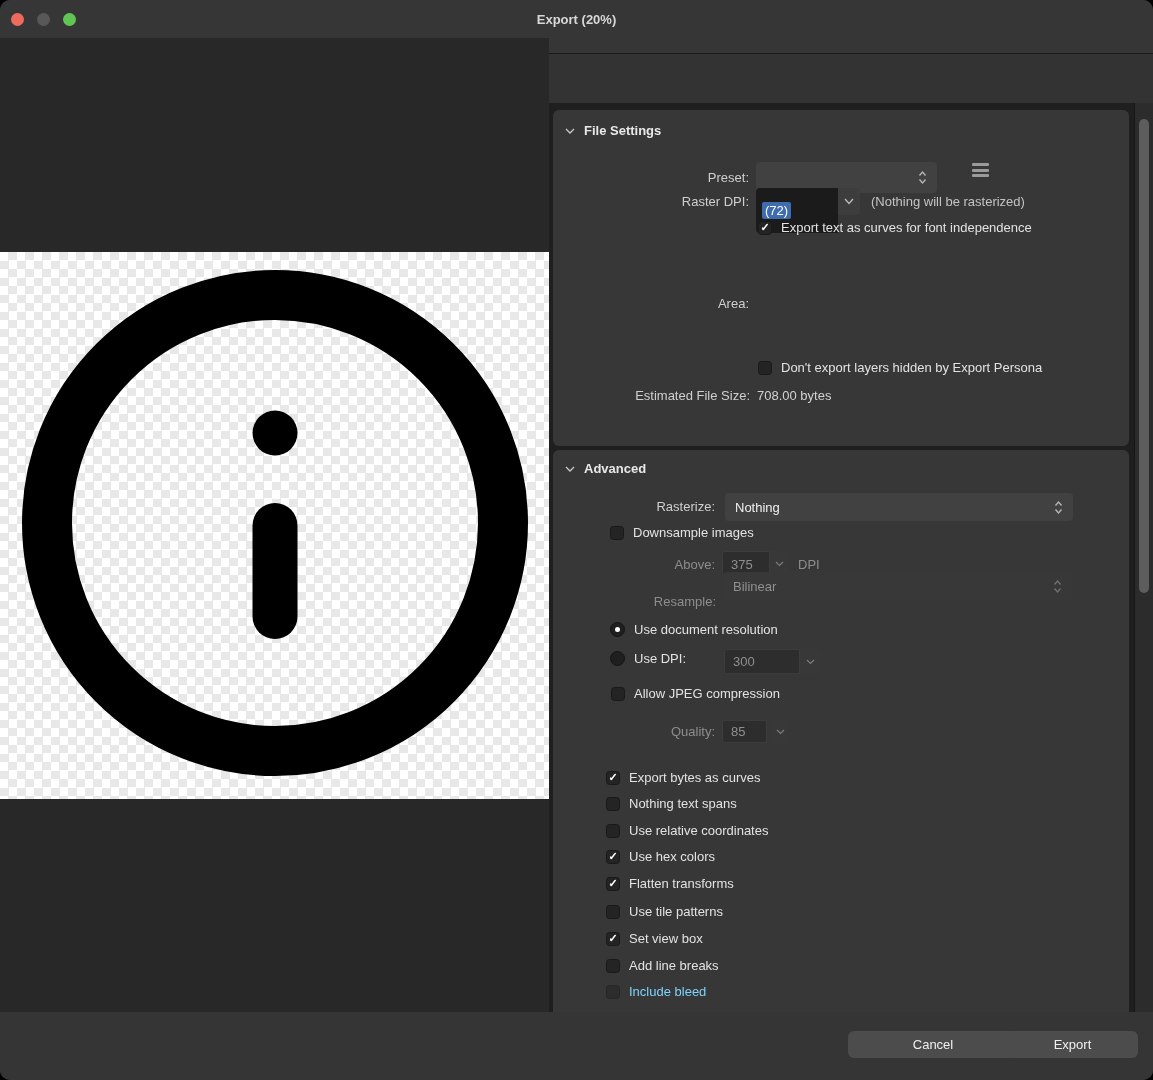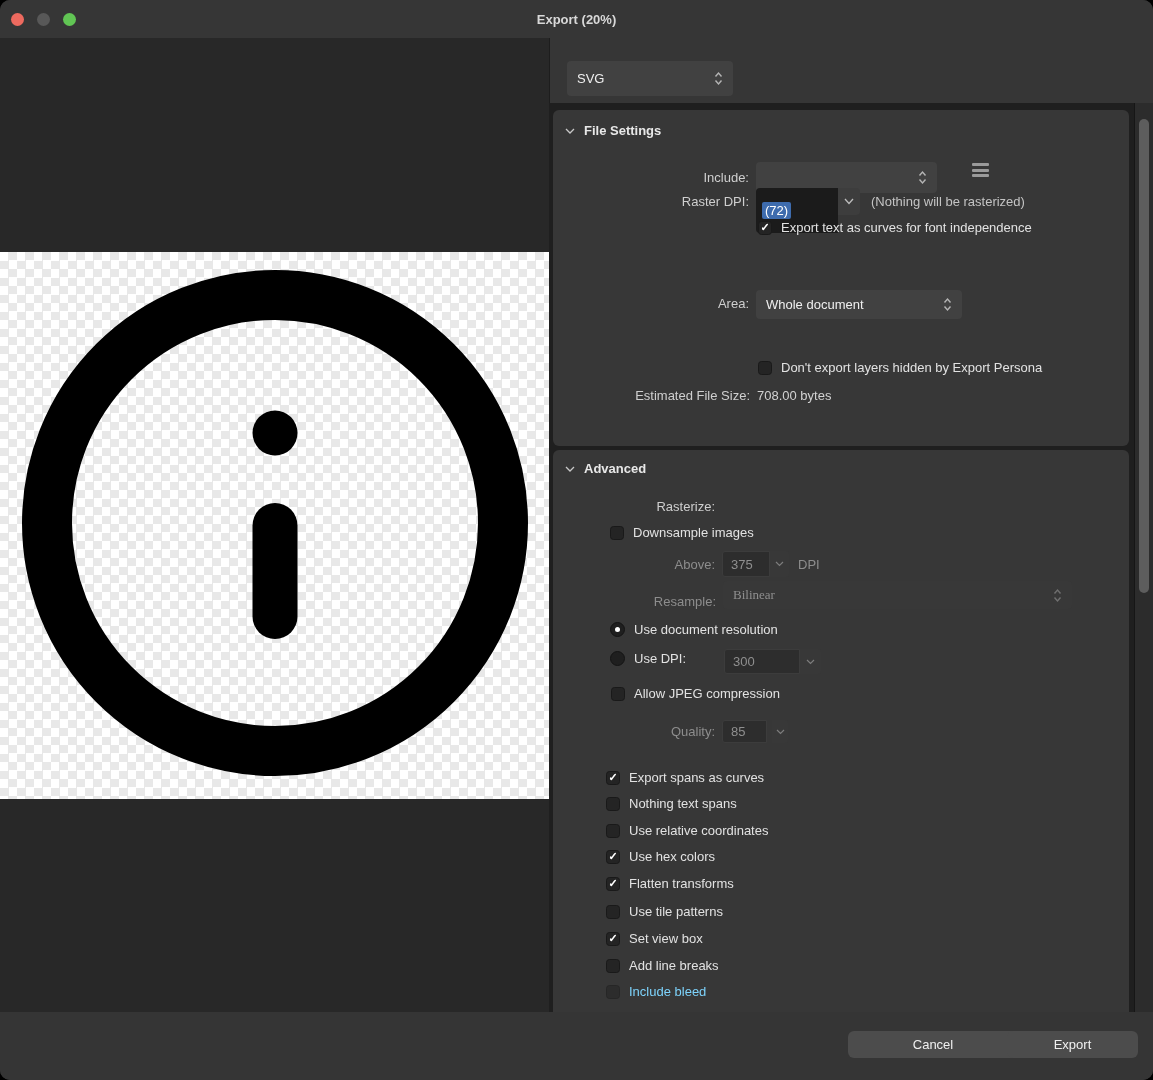--- a/index.html
+++ b/index.html
@@ -91,41 +91,32 @@
   <div class="preview">
     <div class="checker">
       <svg width="549" height="547" viewBox="0 0 549 547">
         <circle cx="275" cy="271" r="228" fill="none" stroke="#000000" stroke-width="50"></circle>
         <circle cx="275" cy="181" r="22.5" fill="#000000"></circle>
         <rect x="252.5" y="251" width="45" height="136" rx="22.5" fill="#000000"></rect>
       </svg>
     </div>
   </div>
 
-  <div class="panel-top">
-    <div class="dd" style="left:17px;top:23px;width:166px;height:35px;">
-      <span class="dd-val">SVG</span>
-      <svg width="9" height="15" viewBox="0 0 9 15">
-        <path d="M1.5 5.5 L4.5 2 L7.5 5.5" fill="none" stroke="#b5b5b5" stroke-width="1.4"></path>
-        <path d="M1.5 9.5 L4.5 13 L7.5 9.5" fill="none" stroke="#b5b5b5" stroke-width="1.4"></path>
-      </svg>
-    </div>
-  </div>
 
   <div class="scroll">
 
     <div class="card fs">
       <div class="sec-head" style="left:12px;top:13px;">
         <svg width="10" height="6" viewBox="0 0 10 6">
           <path d="M1 1 L5 5 L9 1" fill="none" stroke="#c8c8c8" stroke-width="1.3"></path>
         </svg>
         <span>File Settings</span>
       </div>
 
-      <div class="lab" style="left:0;top:60px;width:196px;">Include:</div>
+      <div class="lab" style="left:0;top:60px;width:196px;">Preset:</div>
       <div class="dd" style="left:203px;top:52px;width:181px;height:31px;">
         <span class="dd-val"></span>
         <svg width="9" height="15" viewBox="0 0 9 15">
           <path d="M1.5 5.5 L4.5 2 L7.5 5.5" fill="none" stroke="#b5b5b5" stroke-width="1.4"></path>
           <path d="M1.5 9.5 L4.5 13 L7.5 9.5" fill="none" stroke="#b5b5b5" stroke-width="1.4"></path>
         </svg>
       </div>
       <div class="burger" style="left:419px;top:53px;">
         <div></div>
           <div></div>
@@ -144,65 +135,65 @@
       <div class="note" style="left:318px;top:84px;">(Nothing will be rasterized)</div>
 
       <div class="opt on" style="left:205px;top:110px;">
         <span class="cb">
             <span class="mark">✓</span>
           </span>
         <span class="opt-label">Export text as curves for font independence</span>
       </div>
 
       <div class="lab" style="left:0;top:186px;width:196px;">Area:</div>
-      <div class="dd" style="left:203px;top:180px;width:206px;height:29px;">
-        <span class="dd-val">Whole document</span>
-        <svg width="9" height="15" viewBox="0 0 9 15">
-          <path d="M1.5 5.5 L4.5 2 L7.5 5.5" fill="none" stroke="#b5b5b5" stroke-width="1.4"></path>
-          <path d="M1.5 9.5 L4.5 13 L7.5 9.5" fill="none" stroke="#b5b5b5" stroke-width="1.4"></path>
-        </svg>
-      </div>
 
       <div class="opt" style="left:205px;top:250px;">
         <span class="cb"></span>
         <span class="opt-label">Don't export layers hidden by Export Persona</span>
       </div>
 
       <div class="lab" style="left:0;top:278px;width:197px;">Estimated File Size:</div>
       <div class="val-text" style="left:204px;top:278px;">708.00 bytes</div>
     </div>
 
     <div class="card adv">
       <div class="sec-head" style="left:12px;top:11px;text-align:right;">
         <svg width="10" height="6" viewBox="0 0 10 6">
           <path d="M1 1 L5 5 L9 1" fill="none" stroke="#c8c8c8" stroke-width="1.3"></path>
         </svg>
         <span>Advanced</span>
       </div>
 
       <div class="lab" style="left:0;top:49px;width:162px;">Rasterize:</div>
+      <div class="dd" style="left:172px;top:43px;width:348px;height:28px;">
+        <span class="dd-val">Nothing</span>
+        <svg width="9" height="15" viewBox="0 0 9 15">
+          <path d="M1.5 5.5 L4.5 2 L7.5 5.5" fill="none" stroke="#b5b5b5" stroke-width="1.4"></path>
+          <path d="M1.5 9.5 L4.5 13 L7.5 9.5" fill="none" stroke="#b5b5b5" stroke-width="1.4"></path>
+        </svg>
+      </div>
 
       <div class="opt" style="left:57px;top:75px;">
         <span class="cb"></span>
         <span class="opt-label">Downsample images</span>
       </div>
 
       <div class="lab dim" style="left:0;top:107px;width:162px;">Above:</div>
       <div class="valbox" style="left:169px;top:101px;width:48px;height:26px;">
         <span>375</span>
       </div>
       <div class="chevseg" style="left:217px;top:101px;width:19px;height:26px;">
         <svg width="9" height="6" viewBox="0 0 9 6">
           <path d="M1 1 L4.5 4.5 L8 1" fill="none" stroke="#7d7d7d" stroke-width="1.2"></path>
         </svg>
       </div>
       <div class="lab dim" style="left:245px;top:107px;width:30px;text-align:left;">DPI</div>
 
       <div class="lab dim" style="left:0;top:144px;width:163px;">Resample:</div>
-      <div class="dd disabled" style="left:170px;top:131px;width:349px;height:28px;font-family:Liberation Serif, serif;">
+      <div class="dd disabled" style="left:170px;top:122px;width:349px;height:28px;">
         <span class="dd-val">Bilinear</span>
         <svg width="9" height="15" viewBox="0 0 9 15">
           <path d="M1.5 5.5 L4.5 2 L7.5 5.5" fill="none" stroke="#b5b5b5" stroke-width="1.4"></path>
           <path d="M1.5 9.5 L4.5 13 L7.5 9.5" fill="none" stroke="#b5b5b5" stroke-width="1.4"></path>
         </svg>
       </div>
 
       <div class="opt on" style="left:57px;top:172px;">
         <span class="rd"></span>
         <span class="opt-label">Use document resolution</span>
@@ -233,21 +224,21 @@
       <div class="chevseg" style="left:219px;top:270px;width:16px;height:23px;">
         <svg width="9" height="6" viewBox="0 0 9 6">
           <path d="M1 1 L4.5 4.5 L8 1" fill="none" stroke="#7d7d7d" stroke-width="1.2"></path>
         </svg>
       </div>
 
       <div class="opt on" style="left:53px;top:320px;">
         <span class="cb">
             <span class="mark">✓</span>
           </span>
-        <span class="opt-label">Export spans as curves</span>
+        <span class="opt-label">Export bytes as curves</span>
       </div>
       <div class="opt" style="left:53px;top:346px;">
         <span class="cb"></span>
         <span class="opt-label">Nothing text spans</span>
       </div>
       <div class="opt" style="left:53px;top:373px;">
         <span class="cb"></span>
         <span class="opt-label">Use relative coordinates</span>
       </div>
       <div class="opt on" style="left:53px;top:399px;">

